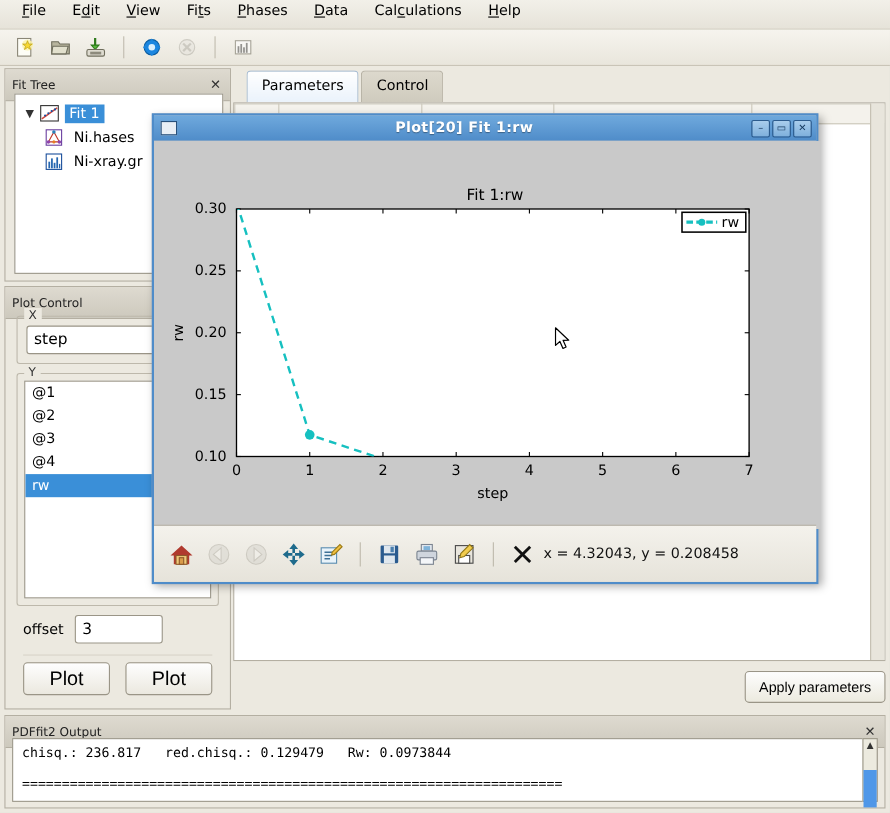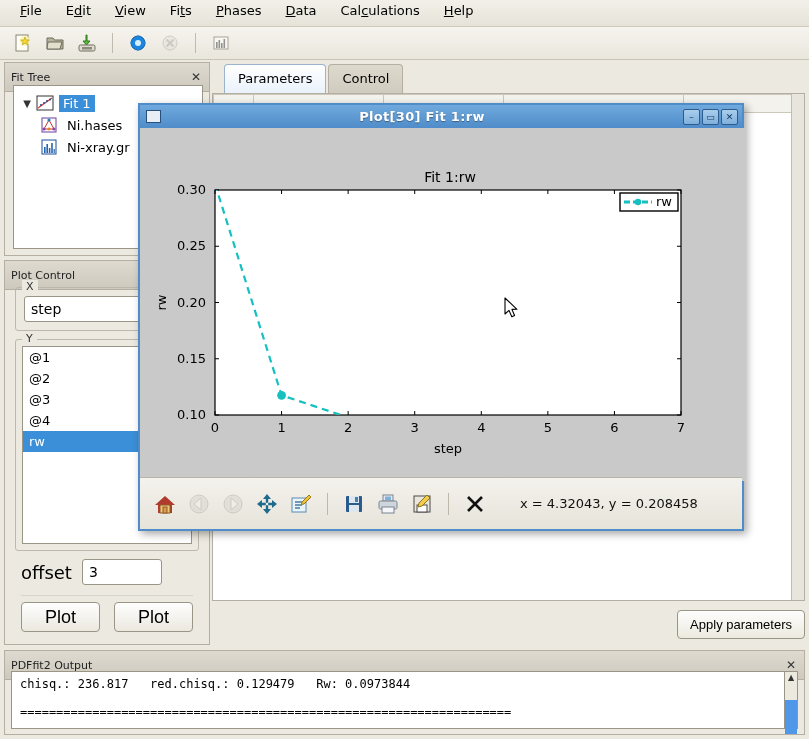--- a/index.html
+++ b/index.html
@@ -73,21 +73,21 @@
   .textinput {
     width: 100%; height: 26px; background: #fff; border: 1px solid #9a9587; border-radius: 3px;
     font-size: 14px; padding: 2px 6px; color: #000; font-family: "DejaVu Sans", sans-serif;
   }
   .listbox {
     background: #fff; border: 1px solid #9a9587; height: 198px; overflow: hidden;
   }
   .list-item { height: 21px; line-height: 21px; padding-left: 6px; font-size: 13px; }
   .list-item.sel { background: #3a8fd8; color: #fff; }
   .offsetrow { display: flex; align-items: center; gap: 10px; margin: 4px 8px 10px 10px; }
-  .offsetlabel { font-size: 18px; }
+  .offsetlabel { font-size: 13px; }
   .btnrow { display: flex; gap: 14px; margin: 6px 10px; padding-top: 6px; border-top: 1px solid #d8d4c8; }
   .pbtn {
     flex: 1; height: 30px; border: 1px solid #9a9587; border-radius: 4px;
     background: linear-gradient(#fefefe,#ebe8df); font-size: 18px; cursor: default;
   }
 
   
   #main-area { position: absolute; left: 212px; top: 64px; width: 593px; height: 581px; }
   .tabstrip { position: absolute; left: 12px; top: 0; height: 30px; display: flex; align-items: flex-start; }
   .tab {
@@ -154,21 +154,21 @@
     position: absolute; left: 0; right: 0; bottom: 0; height: 52px;
     background: linear-gradient(#f4f2ec,#e6e3da); border-top: 1px solid #b9b4a7;
     display: flex; align-items: center; padding-left: 10px; gap: 4px;
   }
   .ptb-btn {
     width: 30px; height: 30px; display: flex; align-items: center; justify-content: center;
     border: 1px solid transparent; border-radius: 3px; cursor: default;
   }
   .ptb-sep { width: 1px; height: 22px; background: #bdb8ab; margin: 0 7px; }
   .coord {
-    margin-left: 26px; font-size: 13px; color: #111;
+    font-size: 13px; color: #111;
     font-family: "DejaVu Sans", "Liberation Sans", sans-serif;
   }
 
   
   .ax-label { font-family: "DejaVu Sans", sans-serif; font-size: 13px; fill: #000; }
   .ax-title { font-family: "DejaVu Sans", sans-serif; font-size: 13px; fill: #000; }
   .ch-title { font-family: "DejaVu Sans", sans-serif; font-size: 14px; fill: #000; }
 
   .cursor-arrow { position: absolute; left: 504px; top: 297px; pointer-events: none; z-index: 99; }
 </style>
@@ -354,21 +354,21 @@
     <div class="out-scroll">
       <span class="sc-arrow">▲</span>
       <div class="sc-thumb"></div>
       <span class="sc-arrow">▼</span>
     </div>
   </div>
 
   <div id="plot-window">
     <div class="win-title">
       <span class="win-ico"></span>
-      <span class="win-text">Plot[30]  Fit 1:rw</span>
+      <span class="win-text">Plot[20]  Fit 1:rw</span>
       <span class="win-btns">
         <span class="win-btn">–</span>
         <span class="win-btn">▭</span>
         <span class="win-btn">✕</span>
       </span>
     </div>
 
     <div class="canvas-area">
       <svg id="chart-svg" width="606" height="353" viewBox="0 0 606 353">
         <rect x="0" y="0" width="606" height="353" fill="#c9c9c9"></rect>

